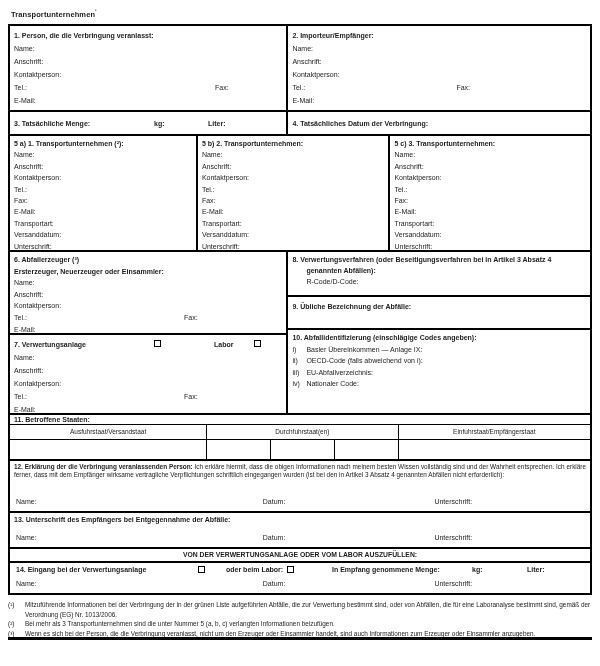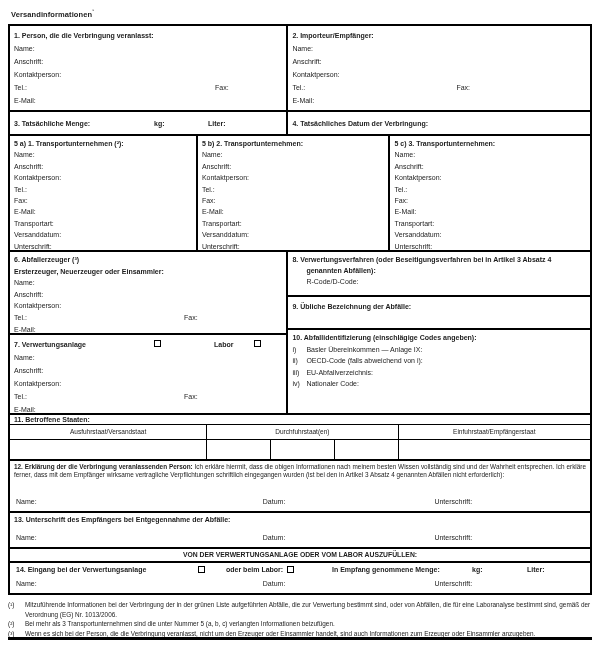--- a/index.html
+++ b/index.html
@@ -117,21 +117,21 @@
   .footnotes { position:absolute; left:8px; top:600px; width:584px; font-size:6.4px; line-height:9.6px; }
   .fn { display:flex; }
   .fn .fm { width:17px; flex-shrink:0; }
   .fn .ft { flex:1; }
   .bottom-rule { position:absolute; left:8px; top:637px; width:584px; height:3px; background:#000; }
 </style>
 </head>
 <body>
 
 <div class="doc-title">
-  <span>Versandinformationen</span><sup>¹</sup>
+  <span>Transportunternehmen</span><sup>¹</sup>
 </div>
 
 <div class="form">
 
   <div class="row row-parties">
     <div class="box col-l box-1">
       <div class="bh">1.  Person, die die Verbringung veranlasst:</div>
       <div class="ln">Name:</div>
       <div class="ln">Anschrift:</div>
       <div class="ln">Kontaktperson:</div>

